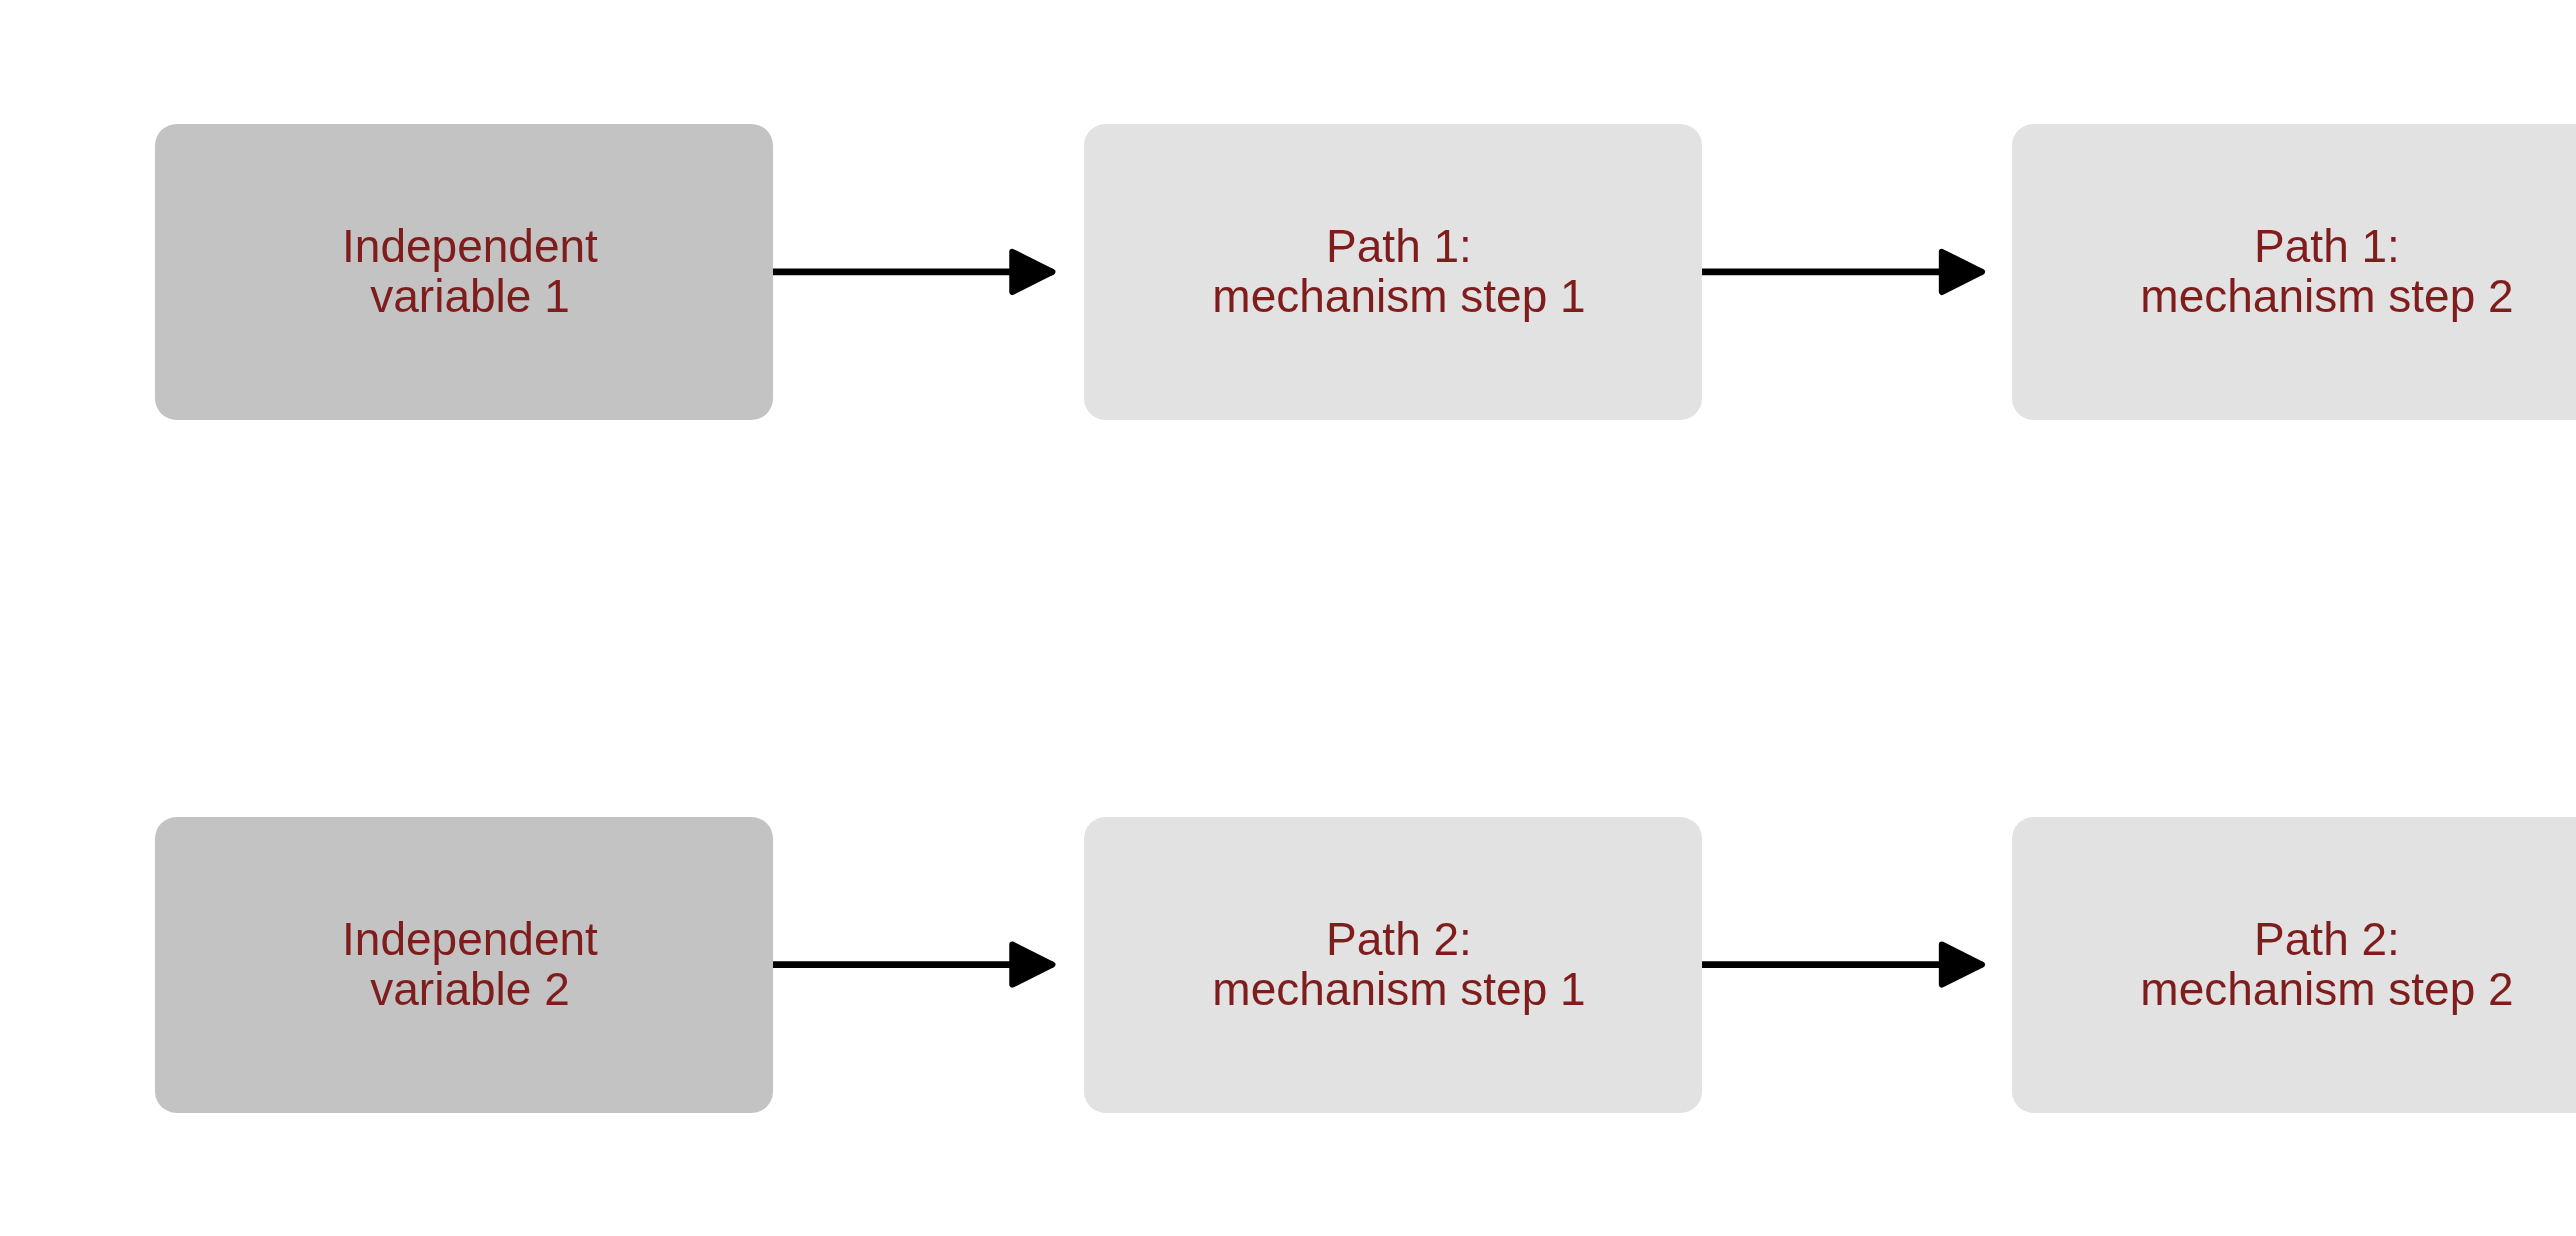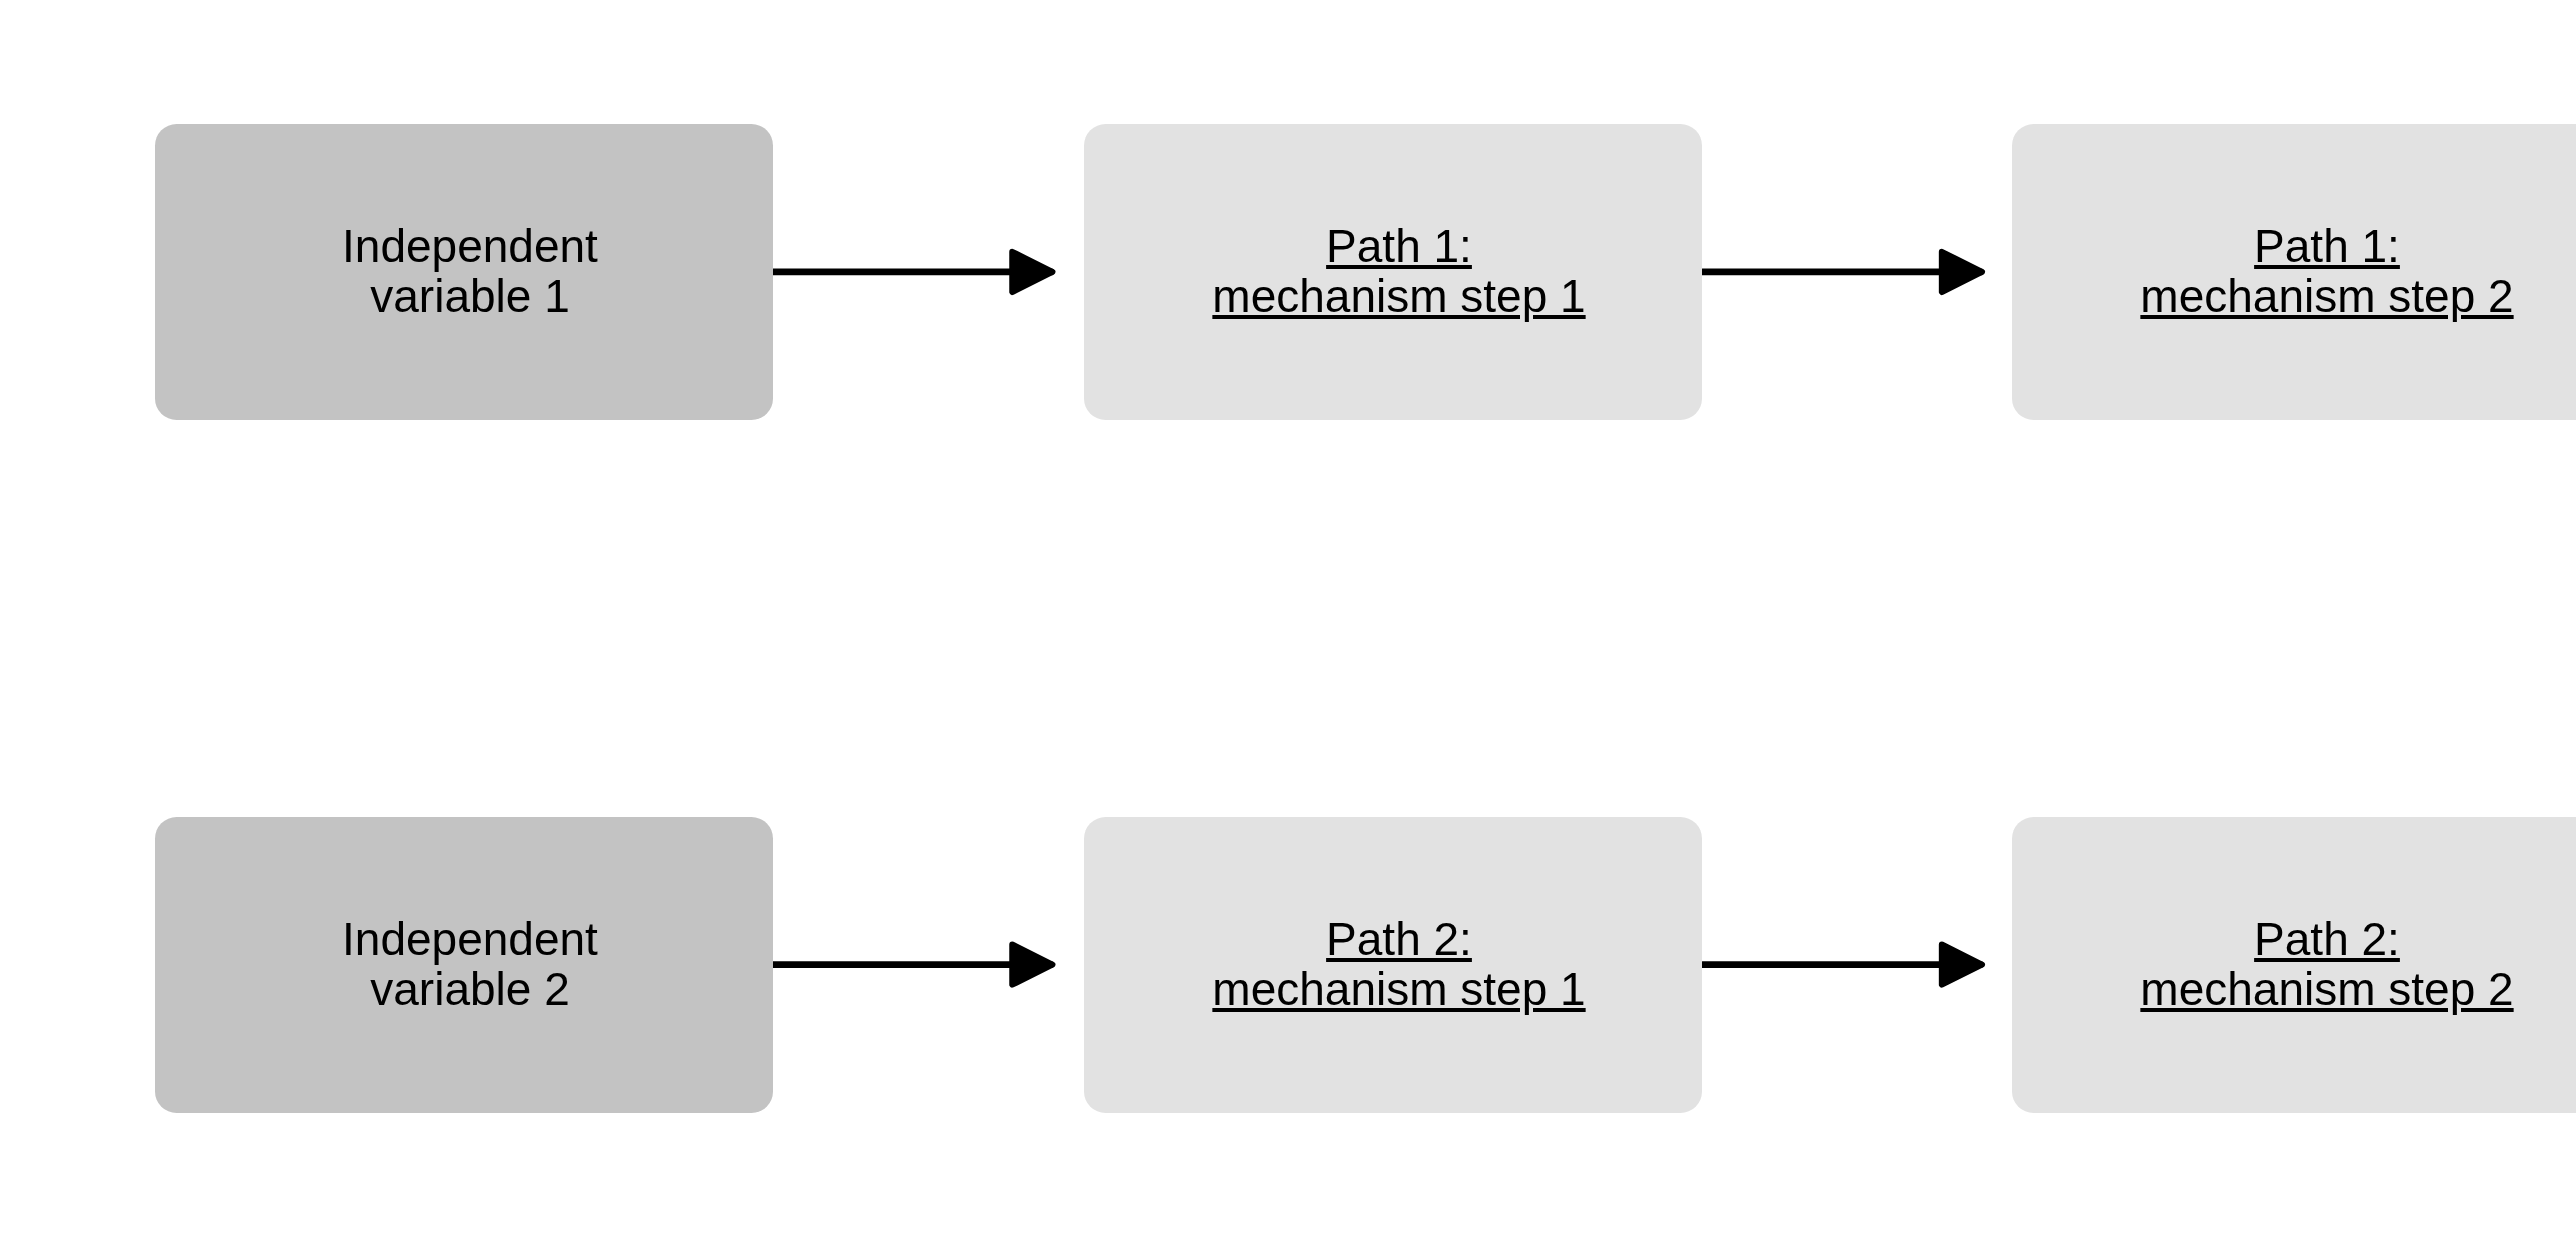--- a/index.html
+++ b/index.html
@@ -33,26 +33,26 @@
     display: flex;
     align-items: center;
     justify-content: center;
     box-sizing: border-box;
   }
   .node .label {
     white-space: pre-line;
     text-align: center;
     font-size: 46px;
     line-height: 1.08;
-    color: #000000;
+    color: #7f1d1d;
     letter-spacing: 0px;
     margin-left: 12px;
   }
   .fill-primary   { background: #c3c3c3; }
-  .fill-secondary { background: #e2e2e2; text-decoration: underline; }
+  .fill-secondary { background: #e2e2e2; }
 
   .n-iv1  { left: 155px;  top: 124px;  }
   .n-p1s1 { left: 1084px; top: 124px;  }
   .n-p1s2 { left: 2012px; top: 124px;  }
   .n-iv2  { left: 155px;  top: 817px; }
   .n-p2s1 { left: 1084px; top: 817px; }
   .n-p2s2 { left: 2012px; top: 817px; }
 </style>
 </head>
 <body>

